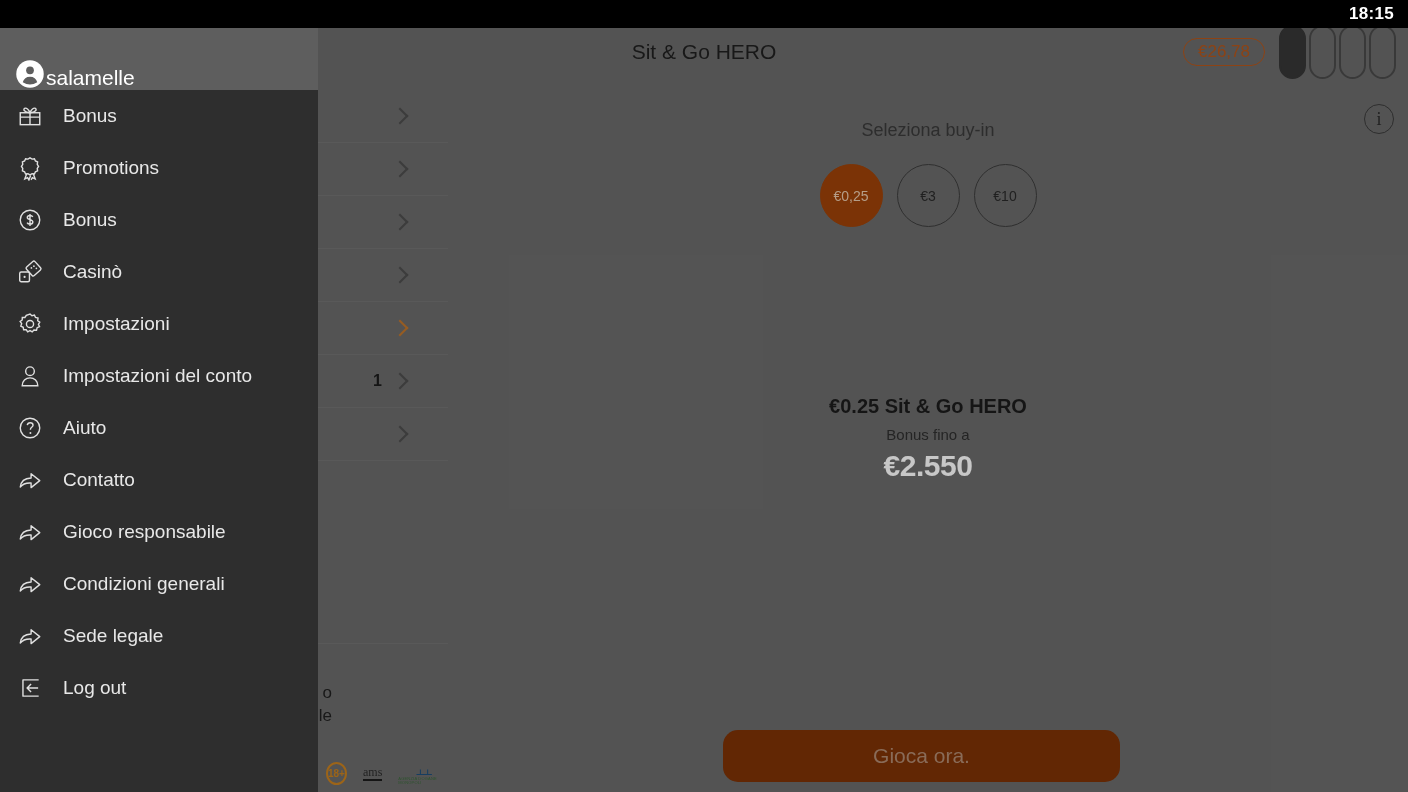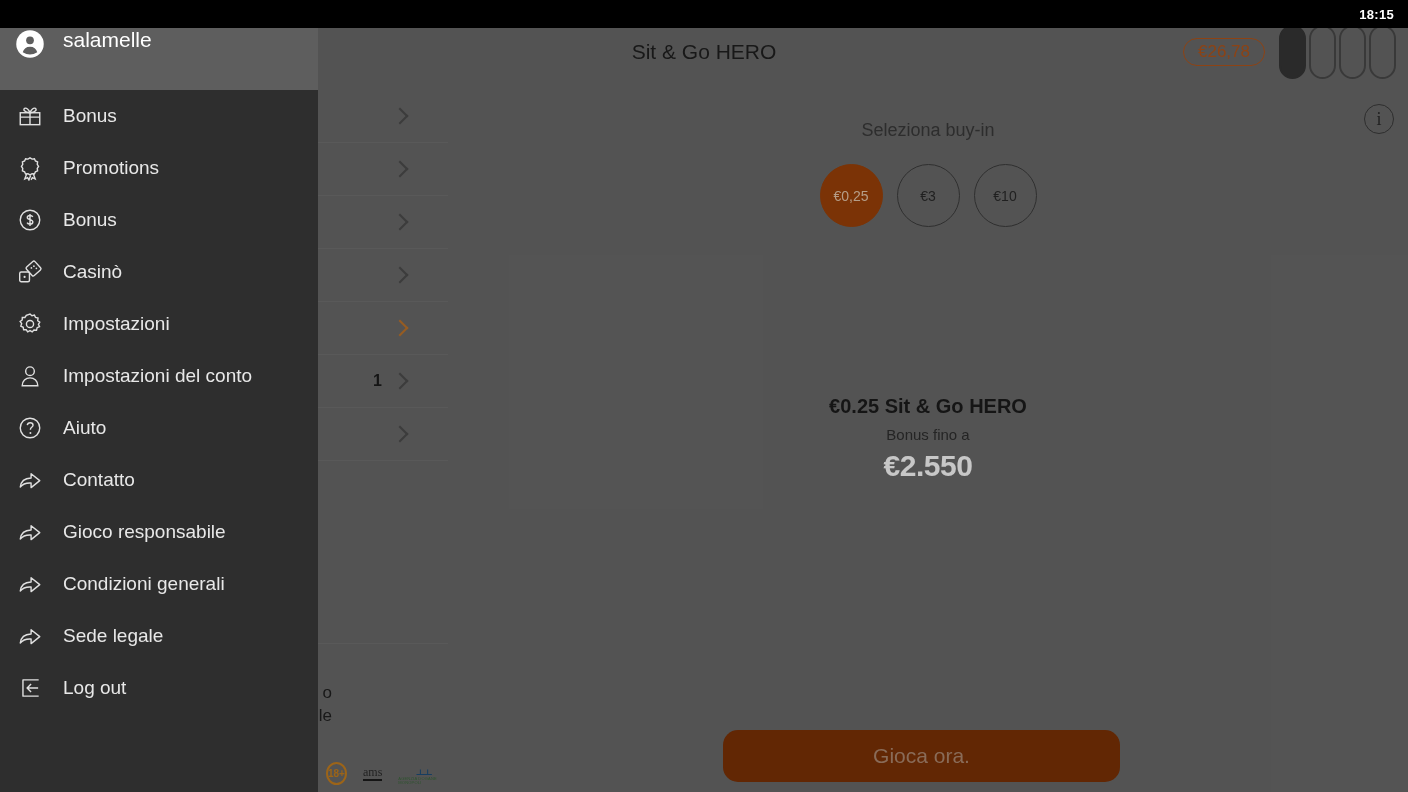--- a/index.html
+++ b/index.html
@@ -11,21 +11,21 @@
   }
   #app { position: relative; width: 1408px; height: 792px; background: #6b6b6b; }
 
   
   .statusbar {
     position: absolute; top: 0; left: 0; width: 1408px; height: 28px;
     background: #000; z-index: 60;
     display: flex; align-items: center; justify-content: flex-end;
   }
   .statusbar .clock {
-    color: #ffffff; font-size: 13px; font-weight: bold;
+    color: #ffffff; font-size: 17px; font-weight: bold;
     letter-spacing: 0.3px; padding-right: 14px;
   }
 
   
   .appheader {
     position: absolute; top: 21px; left: 0; width: 1408px; height: 62px;
     background: #6b6b6b; z-index: 10;
     display: flex; align-items: center;
   }
   .appheader .title {
@@ -131,21 +131,21 @@
     background: rgba(0,0,0,0.22); z-index: 20;
   }
 
   
   .drawer {
     position: absolute; top: 28px; left: 0; width: 318px; height: 764px;
     background: #2e2e2e; z-index: 40; overflow: hidden;
   }
   .drawer-header {
     height: 62px; background: #5e5e5e;
-    display: flex; align-items: flex-start; padding-left: 14px; gap: 17px;
+    display: flex; align-items: flex-end; padding-left: 14px; 
   }
   .drawer-header .uname { color: #ffffff; font-size: 21px; }
   .menu-item {
     height: 52px; display: flex; align-items: center; padding-left: 14px; gap: 17px;
   }
   .menu-item .label { color: #e8e8e8; font-size: 19px; white-space: nowrap; }
   .mi-icon { width: 32px; height: 32px; display: flex; align-items: center; justify-content: center; flex: 0 0 32px; }
   .mi-icon svg { display: block; }
 </style>
 </head>

